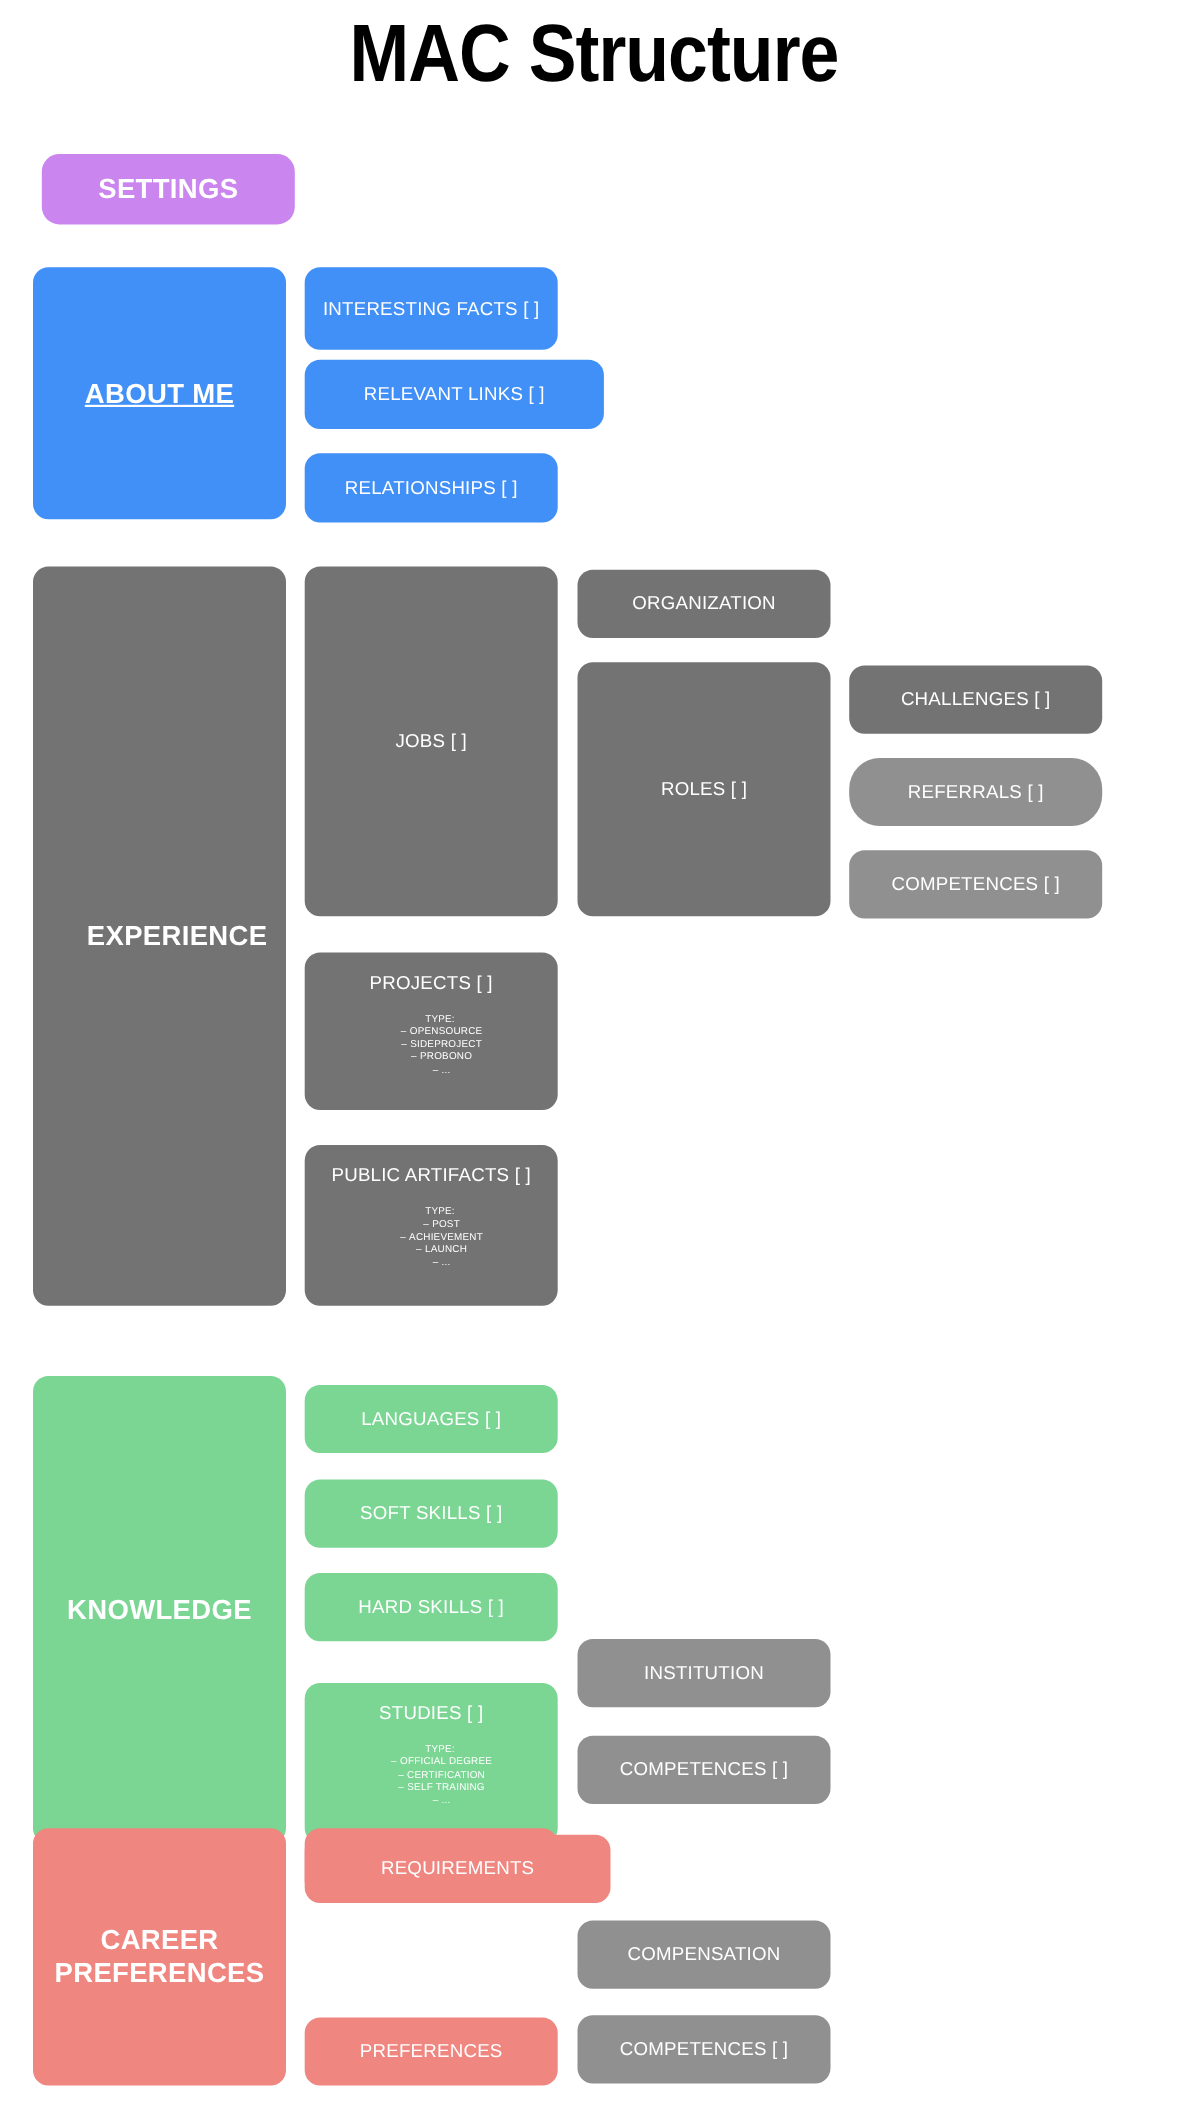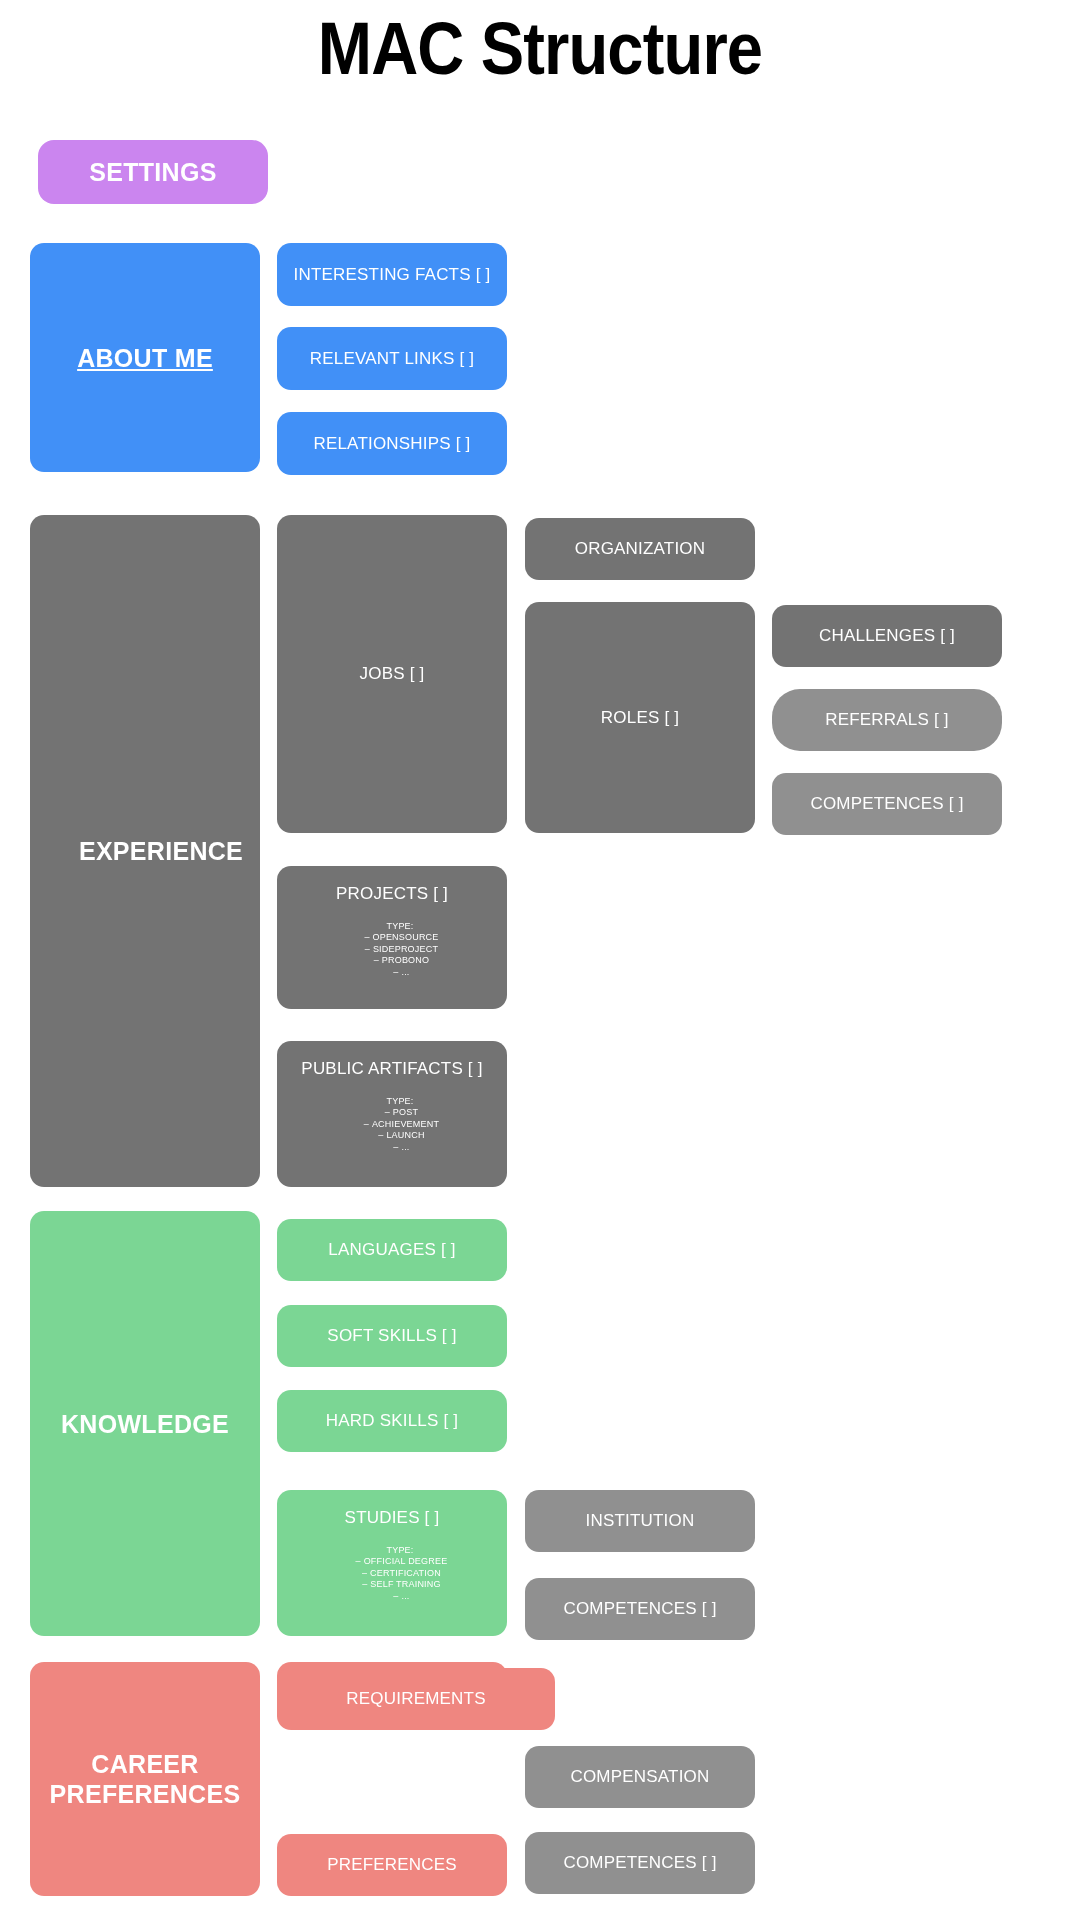--- a/index.html
+++ b/index.html
@@ -91,34 +91,34 @@
   }
   .listcard li .dash {
     display: inline-block;
     width: 11px;
   }
 
   
   .c-purple { background: #cb85ef; }
   .c-blue   { background: #4190f7; }
   .c-orange { background: #737373; }
-  .c-green  { background: #7bd694; }
+  .c-green  { background: #7bd694; margin-top: 40px; }
   .c-red    { background: #ef8680; }
   .c-gray   { background: #909090; }
 </style>
 </head>
 <body>
 
 <div id="page-title">MAC Structure</div>
 
 <div class="card pill c-purple root" style="left:38px; top:140px; width:230px; height:64px;">SETTINGS</div>
 
 <div class="card c-blue root" style="left:30px; top:243px; width:230px; height:229px;text-decoration:underline;">ABOUT ME</div>
-<div class="card c-blue" style="left:277px; top:243px; width:230px; height:63px;">INTERESTING FACTS [ ]</div>
-<div class="card c-blue" style="left:277px; top:327px; width:230px; height:63px;">RELEVANT LINKS [ ]</div>
+<div class="card c-blue" style="left:277px; top:243px; width:230px; height:75px;">INTERESTING FACTS [ ]</div>
+<div class="card c-blue" style="left:277px; top:327px; width:272px; height:63px;">RELEVANT LINKS [ ]</div>
 <div class="card c-blue" style="left:277px; top:412px; width:230px; height:63px;">RELATIONSHIPS [ ]</div>
 
 <div class="card c-orange root" style="left:30px; top:515px; width:230px; height:672px;padding-left:40px;">EXPERIENCE</div>
 
 <div class="card c-orange" style="left:277px; top:515px; width:230px; height:318px;">JOBS [ ]</div>
 
 <div class="card c-orange" style="left:525px; top:518px; width:230px; height:62px;">ORGANIZATION</div>
 
 <div class="card c-orange" style="left:525px; top:602px; width:230px; height:231px;">ROLES [ ]</div>
 

